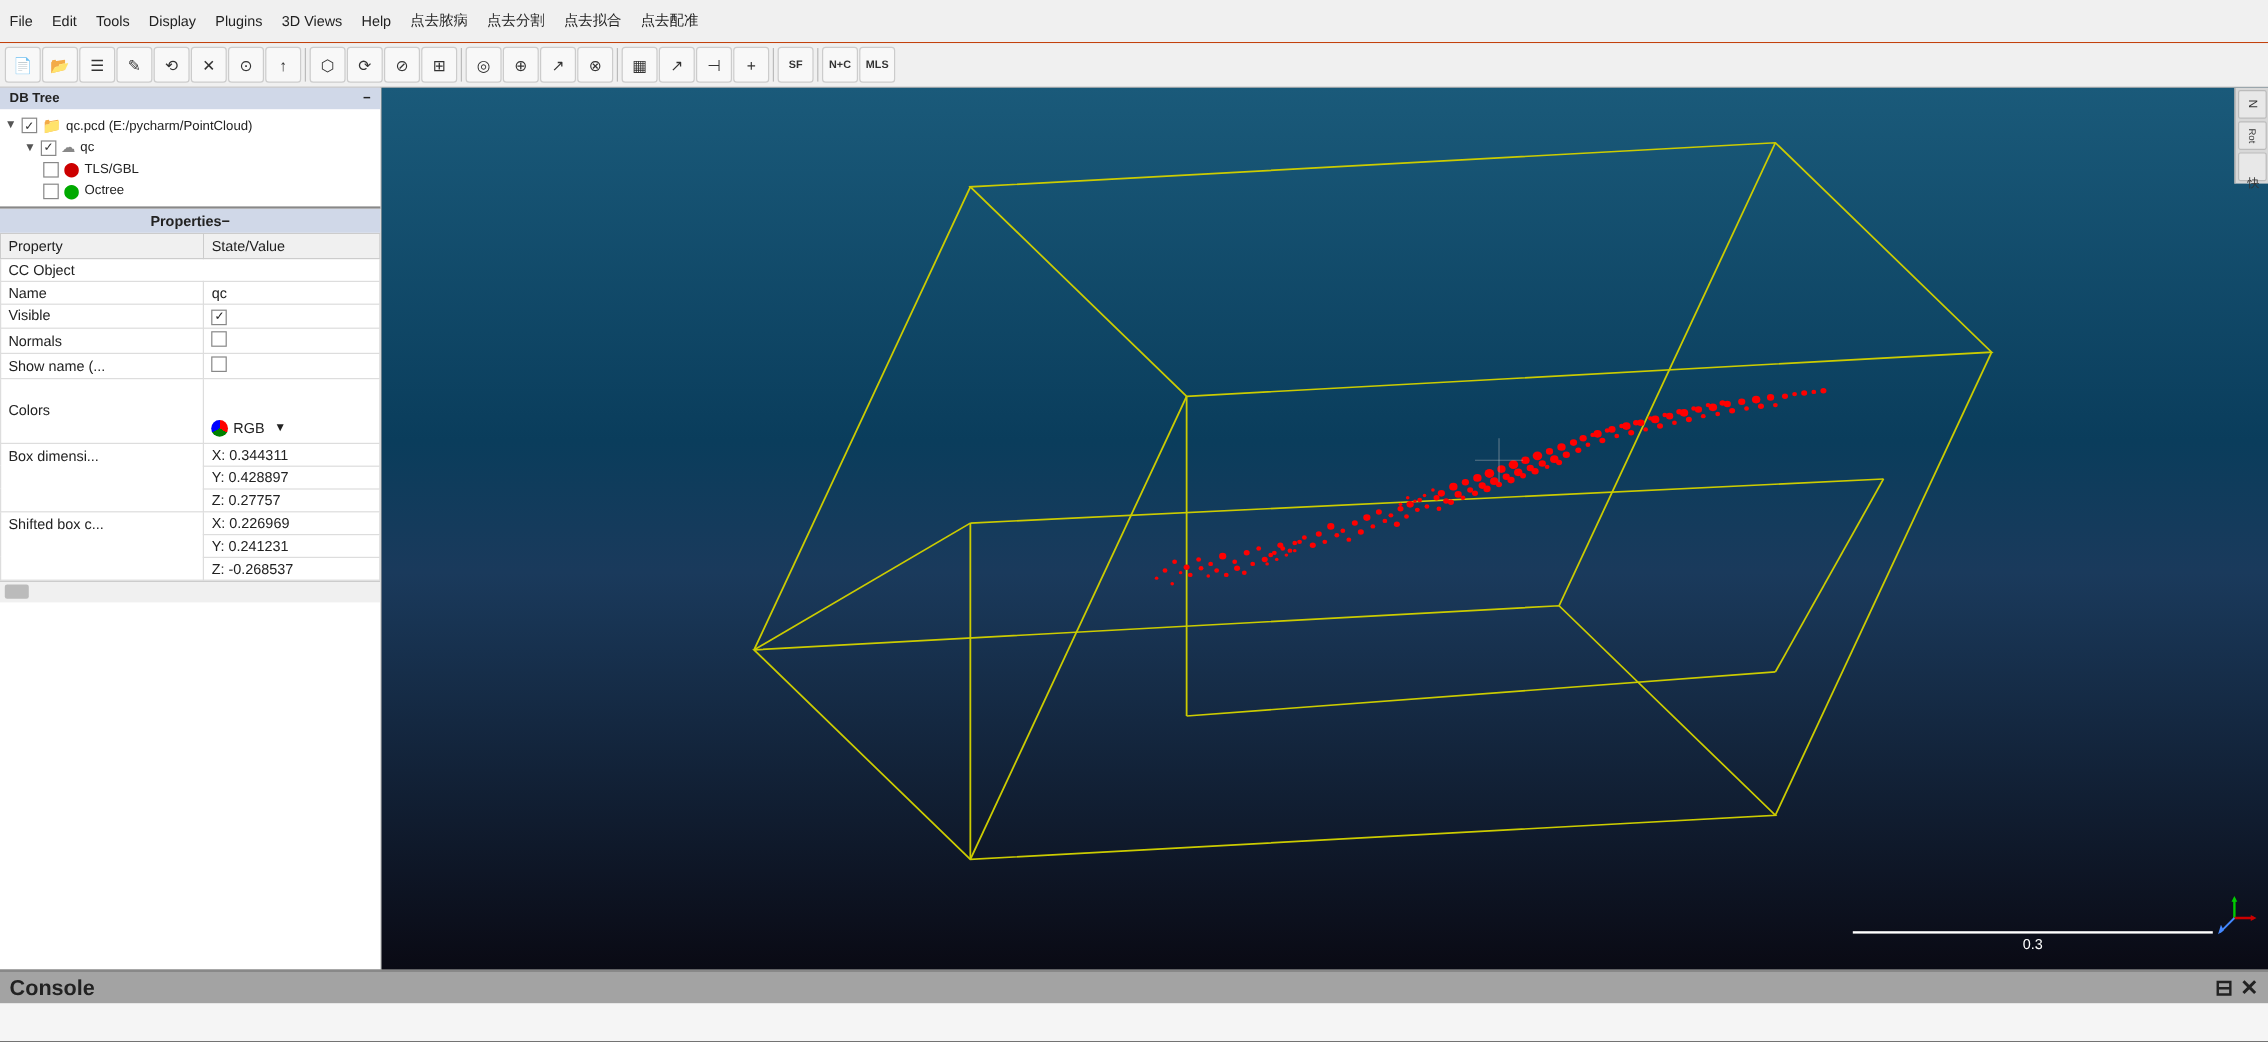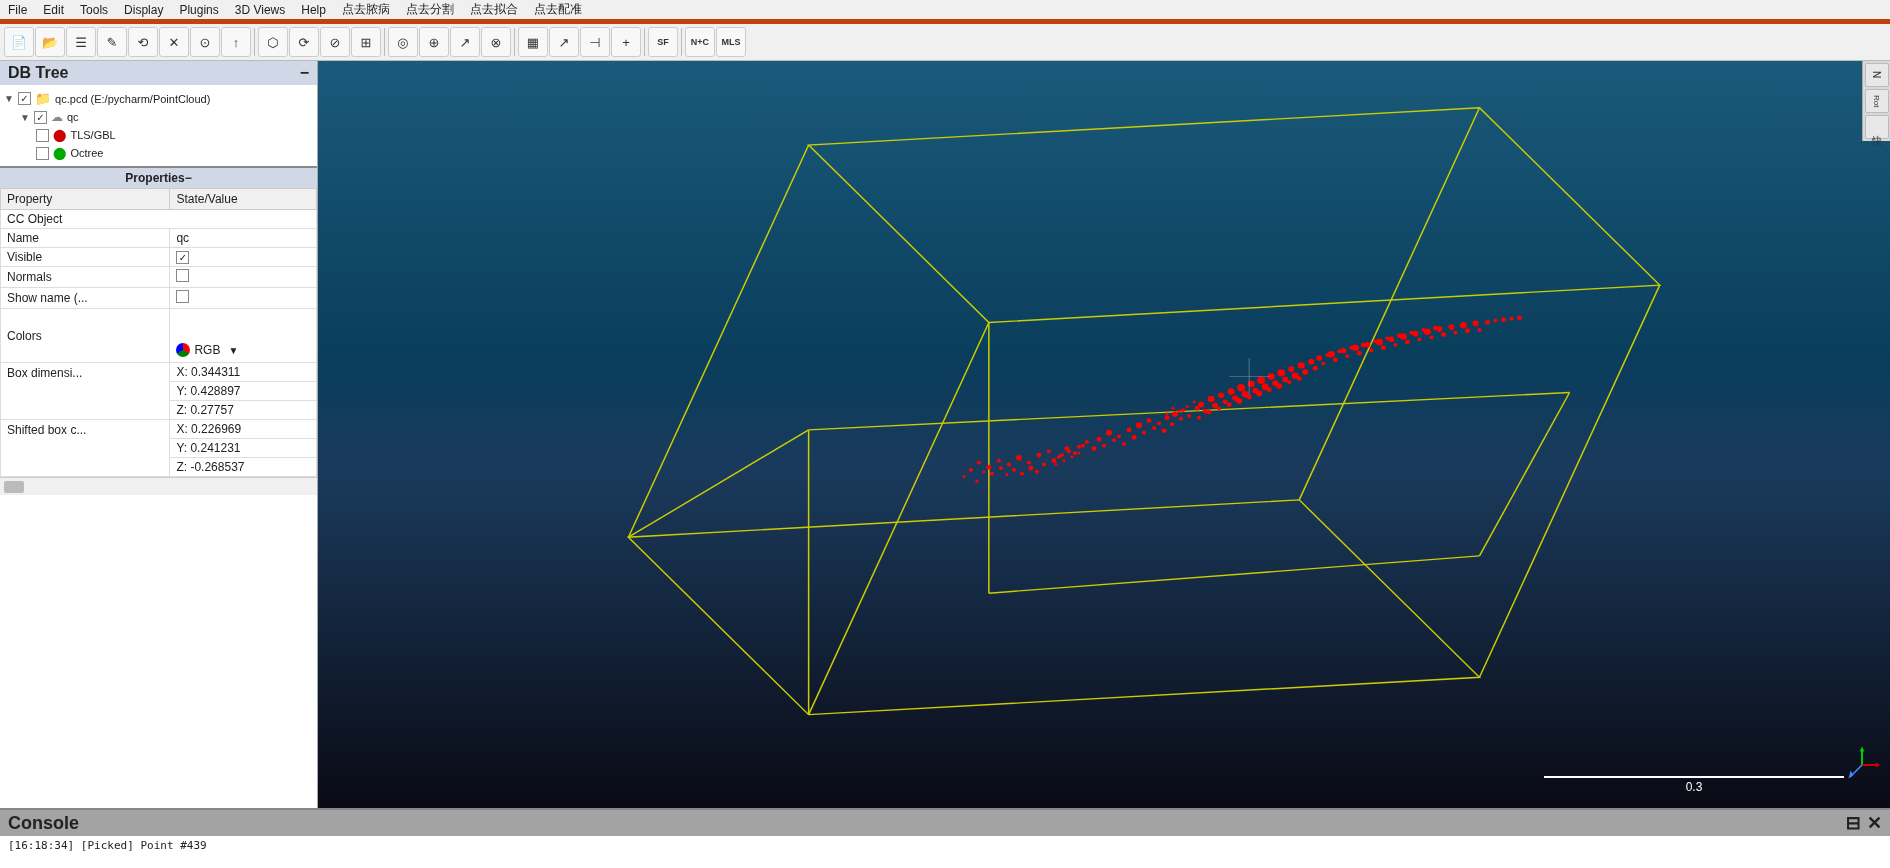--- a/index.html
+++ b/index.html
@@ -6,21 +6,21 @@
     body { width: 1890px; height: 868px; overflow: hidden; background: #3c3c3c; font-family: 'Segoe UI', Arial, sans-serif; font-size: 12px; color: #222; display: flex; flex-direction: column; }
 
     
     #main { display: flex; flex: 1; overflow: hidden; }
 
     
     #left-panel { width: 318px; display: flex; flex-direction: column; background: #e8e8e8; flex-shrink: 0; border-right: 1px solid #aaa; }
 
     
     #dbtree { flex: 0 0 auto; min-height: 100px; background: #fff; border-bottom: 2px solid #888; }
-    #dbtree-header { background: #d0d8e8; padding: 3px 8px; font-weight: bold; font-size: 16px; display: flex; justify-content: space-between; align-items: center; }
+    #dbtree-header { background: #d0d8e8; padding: 3px 8px; font-weight: bold; font-size: 11px; display: flex; justify-content: space-between; align-items: center; }
     #dbtree-content { padding: 4px; }
     .tree-item { display: flex; align-items: center; gap: 4px; padding: 2px 0; font-size: 12px; cursor: pointer; }
     .tree-checkbox { width: 13px; height: 13px; border: 1px solid #888; background: #fff; display: inline-flex; align-items: center; justify-content: center; font-size: 10px; flex-shrink: 0; }
     .tree-checkbox.checked::after { content: '✓'; color: #333; }
     .tree-icon-folder { color: #d4a000; font-size: 13px; }
     .tree-icon-cloud { color: #888; font-size: 12px; }
     .tree-icon-red { color: #cc0000; font-size: 12px; }
     .tree-icon-green { color: #00aa00; font-size: 12px; }
     .indent1 { margin-left: 16px; }
     .indent2 { margin-left: 32px; }
@@ -56,21 +56,21 @@
     #right-edge { position: absolute; right: 0; top: 0; width: 28px; background: #d8d8d8; display: flex; flex-direction: column; align-items: center; padding: 2px 0; gap: 2px; border-left: 1px solid #aaa; }
     .edge-btn { width: 24px; height: 24px; background: #e8e8e8; border: 1px solid #bbb; border-radius: 2px; display: flex; align-items: center; justify-content: center; font-size: 10px; cursor: pointer; writing-mode: vertical-rl; color: #333; }
 
     
     #console { height: 60px; background: #f5f5f5; border-top: 2px solid #888; display: flex; flex-direction: column; flex-shrink: 0; }
     #console-header { background: #a3a3a3; padding: 2px 8px; font-weight: bold; font-size: 18px; display: flex; justify-content: space-between; align-items: center; gap: 48px; }
     #console-content { flex: 1; padding: 3px 8px; font-size: 11px; font-family: monospace; overflow-y: auto; background: #fff; }
 
     
     #toolbar-area { flex-shrink: 0; background: #f0f0f0; border-bottom: 1px solid #bbb; }
-    #menubar-row { height: 24px; background: #f0f0f0; display: flex; align-items: center; padding: 0; border-bottom: 5px solid #c2410c; }
+    #menubar-row { height: 36px; background: #f0f0f0; display: flex; align-items: center; padding: 0; border-bottom: 1px solid #c2410c; }
     #menubar-row span { padding: 1px 8px; cursor: pointer; font-size: 12px; }
     #toolbar-row { height: 36px; background: #f0f0f0; display: flex; align-items: center; padding: 2px 4px; gap: 1px; }
     .tbtn { width: 30px; height: 30px; background: #f8f8f8; border: 1px solid #ccc; border-radius: 3px; cursor: pointer; display: flex; align-items: center; justify-content: center; font-size: 13px; color: #333; }
     .tsep { width: 1px; height: 28px; background: #bbb; margin: 0 2px; }
     .tbtn-text { font-size: 9px; font-weight: bold; line-height: 1; }
   </style>
 </head>
 <body>
 
 <div id="toolbar-area">
@@ -461,16 +461,13 @@
 </div>
 
 <div id="console">
   <div id="console-header">
     <span>Console</span>
     <span style="display:flex; gap:6px;">
       <span>⊟</span>
       <span>✕</span>
     </span>
   </div>
-  <div id="console-content">
-    <div>[16:18:34] [Picked] Point #439</div>
-  </div>
 </div>
 
 </body></html>

